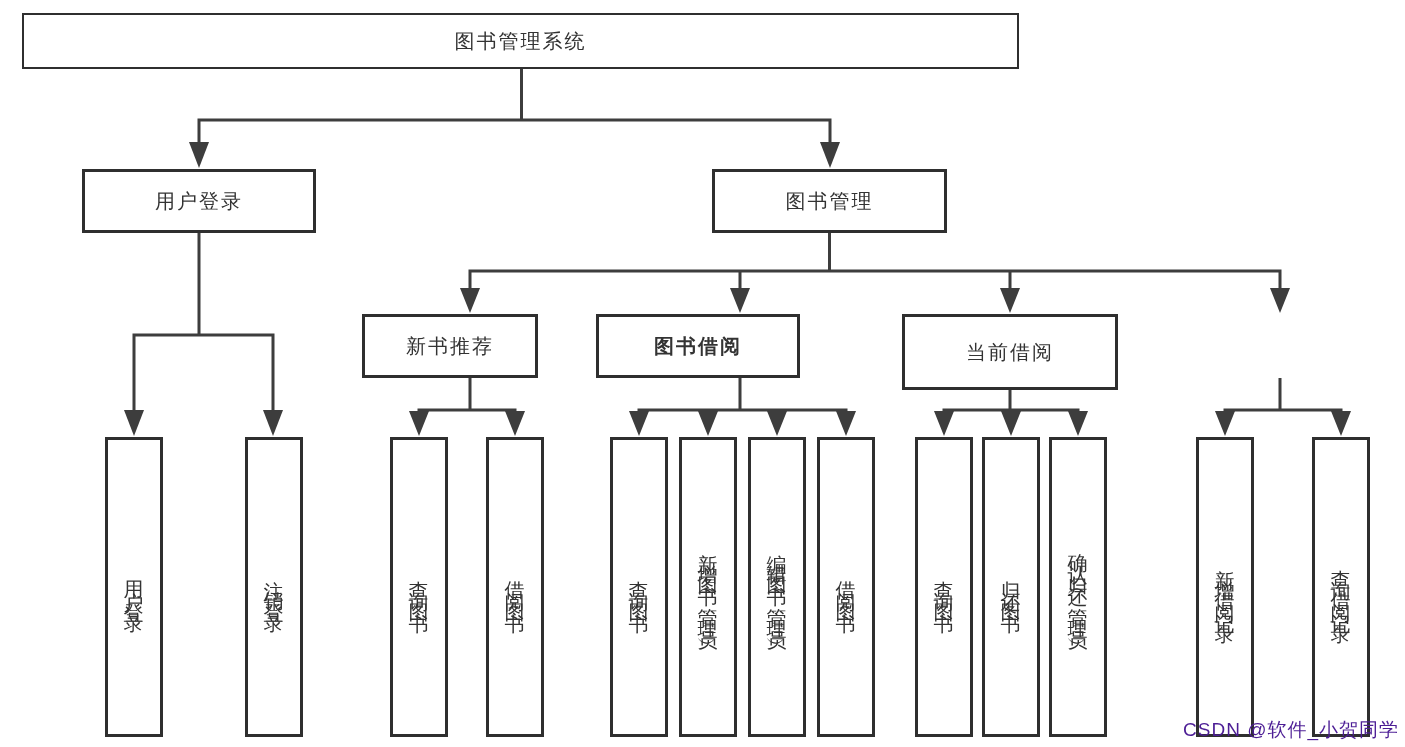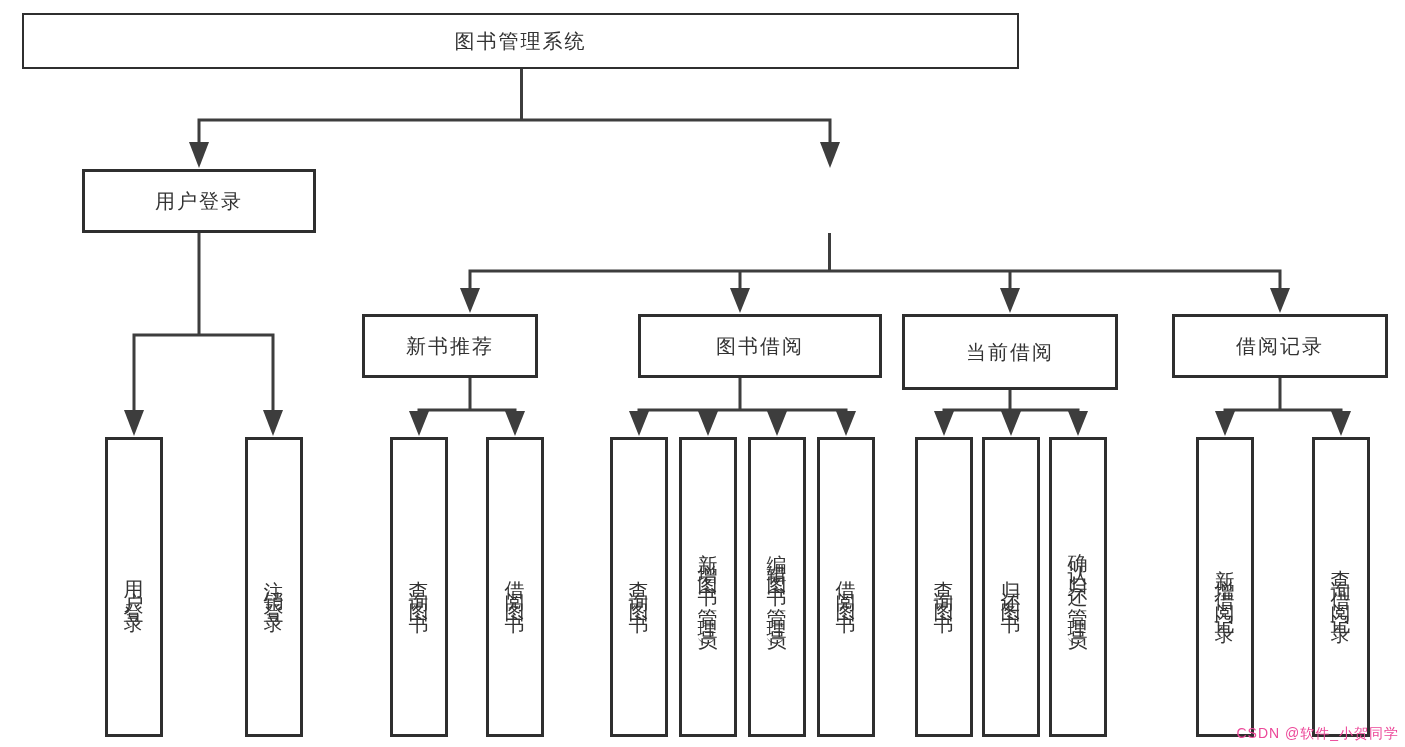--- a/index.html
+++ b/index.html
@@ -47,21 +47,21 @@
     line-height: 1;
   }
 
   
   #node-root        { left: 22px;  top: 13px;  width: 997px; height: 56px; border-width: 2.5px; }
   
   #node-user-login  { left: 82px;  top: 169px; width: 234px; height: 64px; }
   #node-book-mgmt   { left: 712px; top: 169px; width: 235px; height: 64px; }
   
   #node-new-book    { left: 362px;  top: 314px; width: 176px; height: 64px; }
-  #node-book-borrow { left: 638px;  top: 314px; width: 244px; height: 64px; }
+  #node-book-borrow { left: 596px;  top: 314px; width: 204px; height: 64px; font-weight: bold; }
   #node-cur-borrow  { left: 902px;  top: 314px; width: 216px; height: 76px; }
   #node-borrow-rec  { left: 1172px; top: 314px; width: 216px; height: 64px; }
   
   .leaf { top: 437px; width: 58px; height: 300px; }
   #leaf-0  { left: 105px; }
   #leaf-1  { left: 245px; }
   #leaf-2  { left: 390px; }
   #leaf-3  { left: 486px; }
   #leaf-4  { left: 610px; }
   #leaf-5  { left: 679px; }
@@ -70,22 +70,22 @@
   #leaf-8  { left: 915px; }
   #leaf-9  { left: 982px; }
   #leaf-10 { left: 1049px; }
   #leaf-11 { left: 1196px; }
   #leaf-12 { left: 1312px; }
 
   #watermark {
     position: absolute;
     right: 6px;
     bottom: 4px;
-    font-size: 14px;
-    color: #ec4899;
+    font-size: 19px;
+    color: #4c1d95;
     letter-spacing: 1px;
     z-index: 10;
     white-space: nowrap;
   }
 </style>
 </head>
 <body>
 
 <div id="canvas">
 
@@ -132,33 +132,33 @@
     </g>
   </svg>
 
   <div class="box h" id="node-root">
     <span>图书管理系统</span>
   </div>
 
   <div class="box h" id="node-user-login">
     <span>用户登录</span>
   </div>
+  <div class="box h" id="node-book-mgmt">
+    <span>图书管理</span>
+  </div>
 
   <div class="box h" id="node-new-book">
     <span>新书推荐</span>
   </div>
   <div class="box h" id="node-book-borrow">
     <span>图书借阅</span>
   </div>
   <div class="box h" id="node-cur-borrow">
     <span>当前借阅</span>
   </div>
-  <div class="box h" id="node-borrow-rec">
-    <span>借阅记录</span>
-  </div>
 
   <div class="box v leaf" id="leaf-0">
     <span>用户登录</span>
   </div>
   <div class="box v leaf" id="leaf-1">
     <span>注销登录</span>
   </div>
   <div class="box v leaf" id="leaf-2">
     <span>查询图书</span>
   </div>

